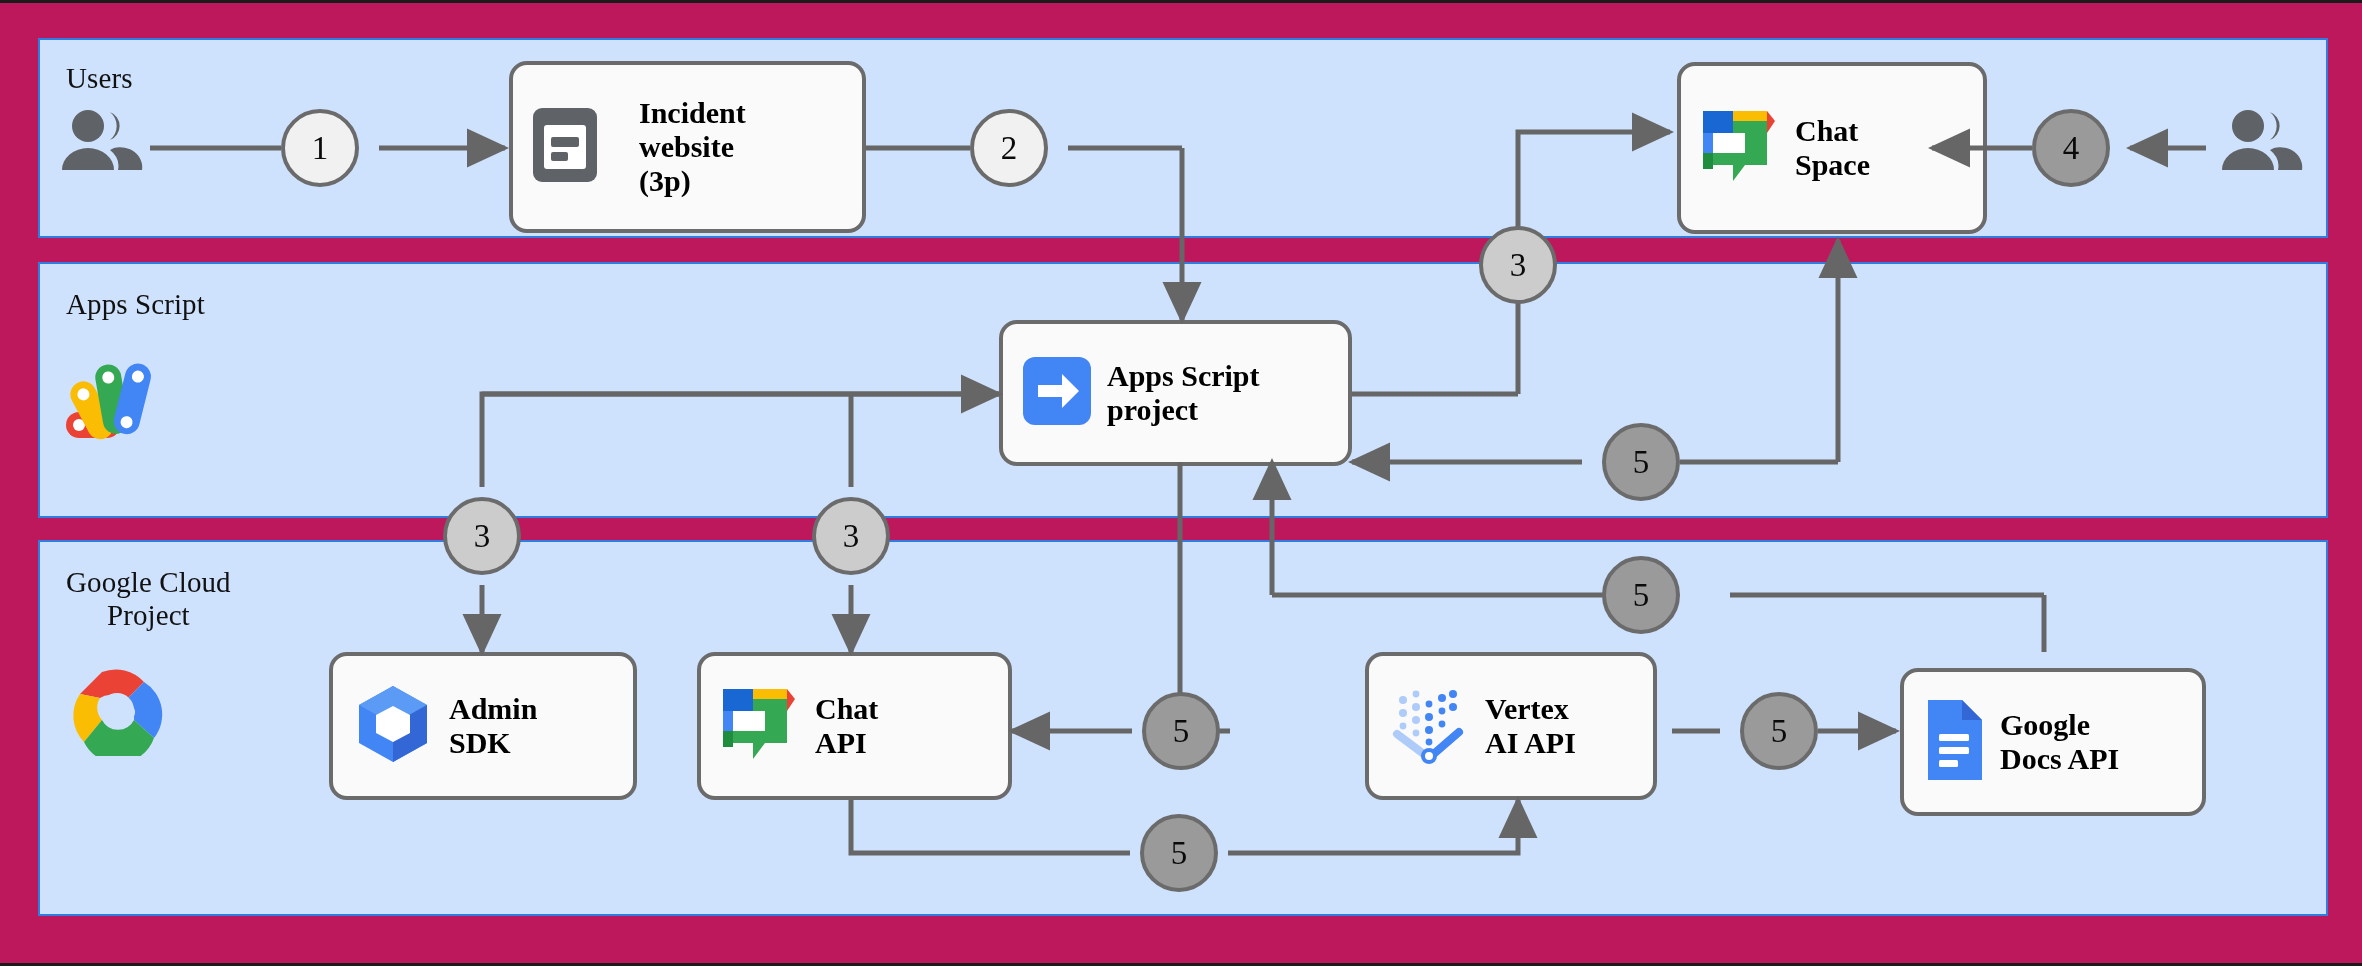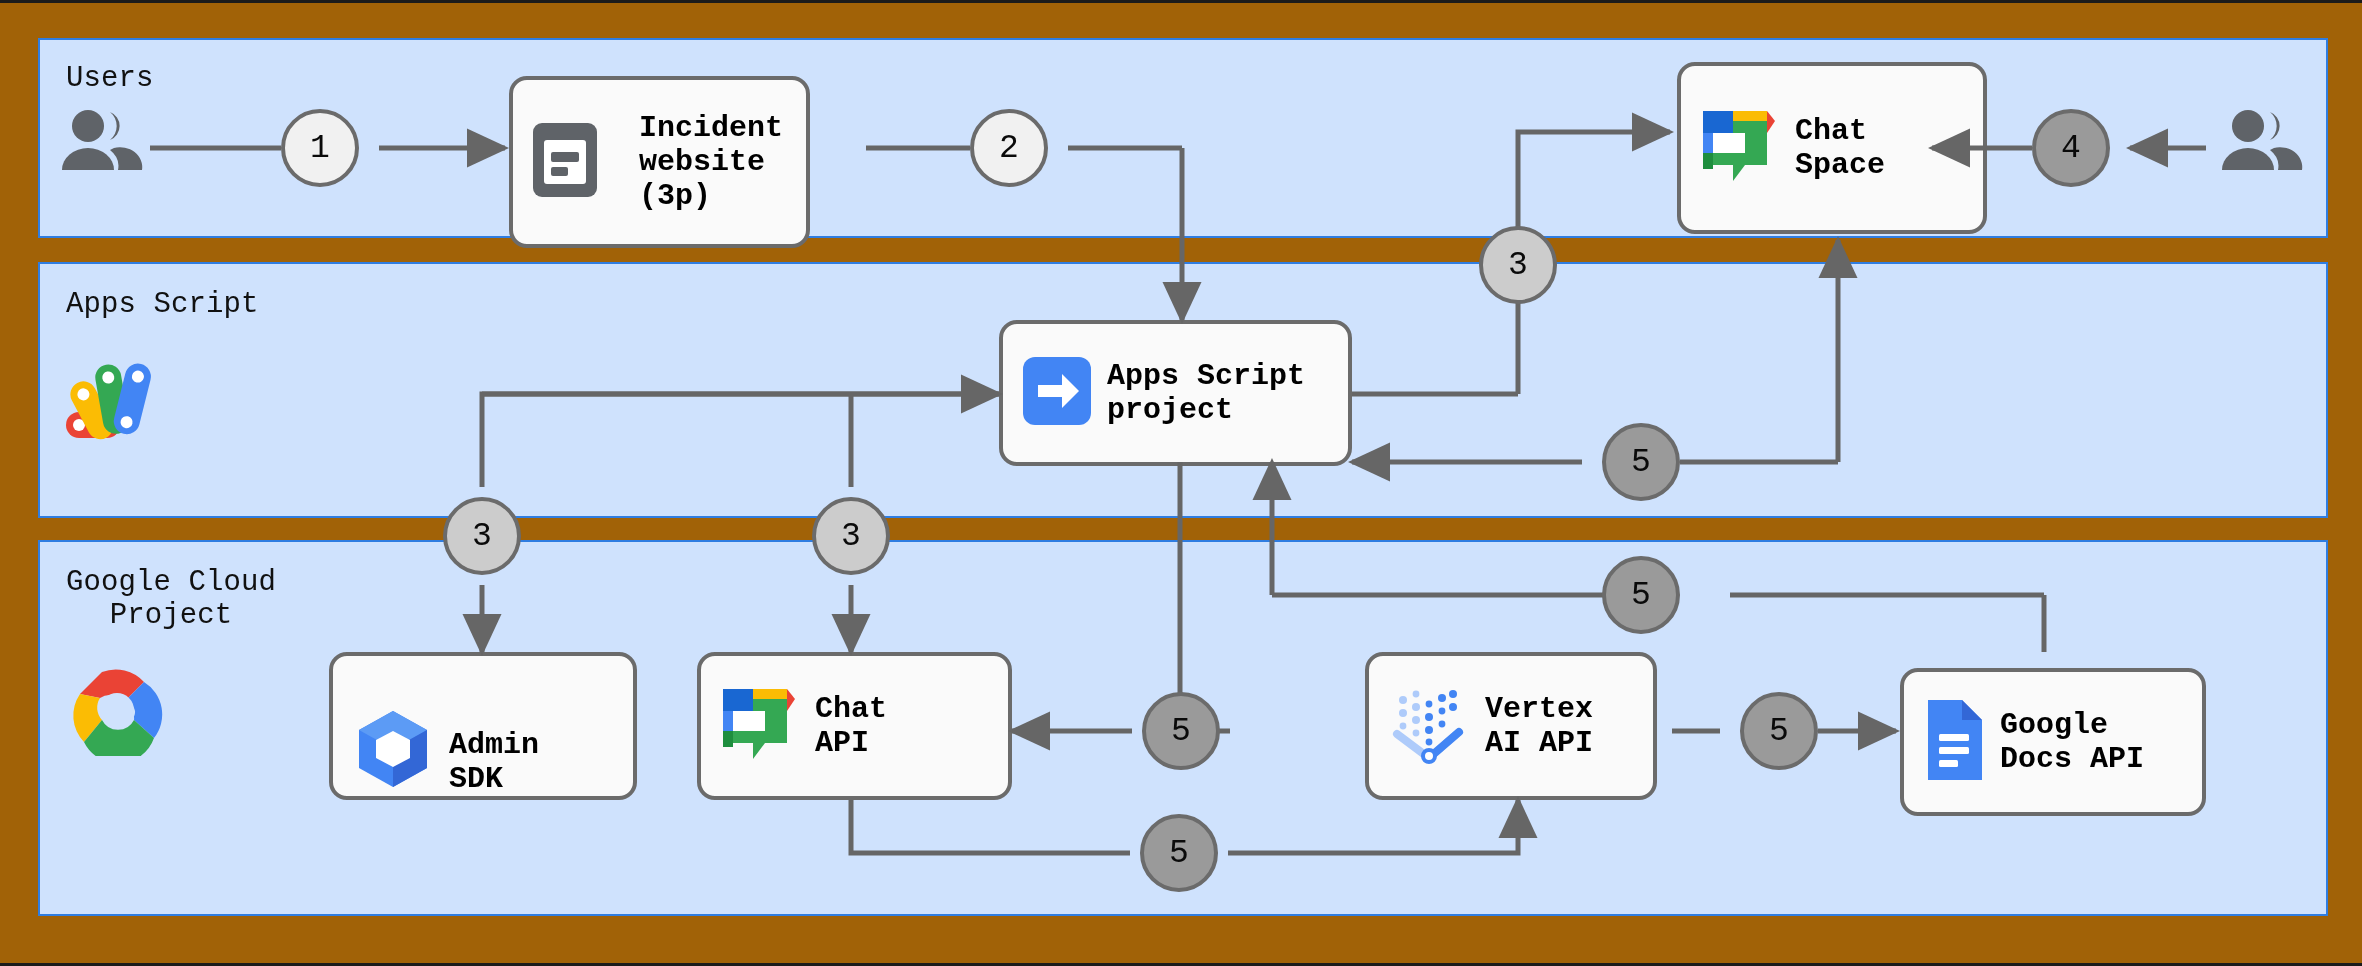--- a/index.html
+++ b/index.html
@@ -4,22 +4,22 @@
 <style>
   html, body {
     margin: 0;
     padding: 0;
     background: #ffffff;
   }
   #canvas {
     position: relative;
     width: 2362px;
     height: 966px;
-    background: #a16207;
-    font-family: Liberation Mono, monospace;
+    background: #be185d;
+    font-family: Liberation Serif, serif;
     overflow: hidden;
   }
   #frame-border {
     position: absolute;
     left: 0; top: 0;
     width: 2362px; height: 966px;
     border-top: 3px solid #1b1b1b;
     border-bottom: 3px solid #1b1b1b;
     box-sizing: border-box;
     pointer-events: none;
@@ -204,21 +204,21 @@
       <line x1="1818" y1="731" x2="1896" y2="731" marker-end="url(#ah)"></line>
 
       <polyline points="851,800 851,853 1130,853"></polyline>
       <polyline points="1228,853 1518,853 1518,800" marker-end="url(#ah)"></polyline>
 
       <line x1="2206" y1="148" x2="2130" y2="148" marker-end="url(#ah)"></line>
       <line x1="2032" y1="148" x2="1932" y2="148" marker-end="url(#ah)"></line>
     </g>
   </svg>
 
-  <div class="node" style="left:509px; top:76px; width:301px; height:172px;gap:40px;">
+  <div class="node" style="left:509px; top:61px; width:357px; height:172px;gap:40px;">
     <span class="node-icon">
       <svg width="68" height="78" viewBox="0 0 68 78">
         <rect x="2" y="2" width="64" height="74" rx="9" fill="#5f6368"></rect>
         <rect x="13" y="19" width="42" height="44" rx="3" fill="#ffffff"></rect>
         <rect x="20" y="31" width="28" height="10" rx="2" fill="#5f6368"></rect>
         <rect x="20" y="46" width="17" height="9" rx="2" fill="#5f6368"></rect>
       </svg>
     </span>
     <span class="node-label">Incident
 website
@@ -247,21 +247,21 @@
     <span class="node-icon">
       <svg width="72" height="72" viewBox="0 0 72 72">
         <rect x="2" y="2" width="68" height="68" rx="12" fill="#4285f4"></rect>
         <path d="M17 30 h24 v-11 l17 17 l-17 17 v-11 h-24 z" fill="#ffffff"></path>
       </svg>
     </span>
     <span class="node-label">Apps Script
 project</span>
   </div>
 
-  <div class="node" style="left:329px; top:652px; width:308px; height:148px;align-items:flex-end;">
+  <div class="node" style="left:329px; top:652px; width:308px; height:148px;">
     <span class="node-icon">
       <svg width="84" height="84" viewBox="0 0 84 84">
         <path d="M42 4 L76 23 v38 L42 80 L8 61 V23 z" fill="#4285f4"></path>
         <path d="M42 4 L76 23 L42 42 L8 23 z" fill="#5c9bf5"></path>
         <path d="M42 42 L76 23 v38 L42 80 z" fill="#3367d6"></path>
         <path d="M42 24 L59 33 v18 L42 60 L25 51 V33 z" fill="#ffffff"></path>
       </svg>
     </span>
     <span class="node-label">Admin
 SDK</span>

